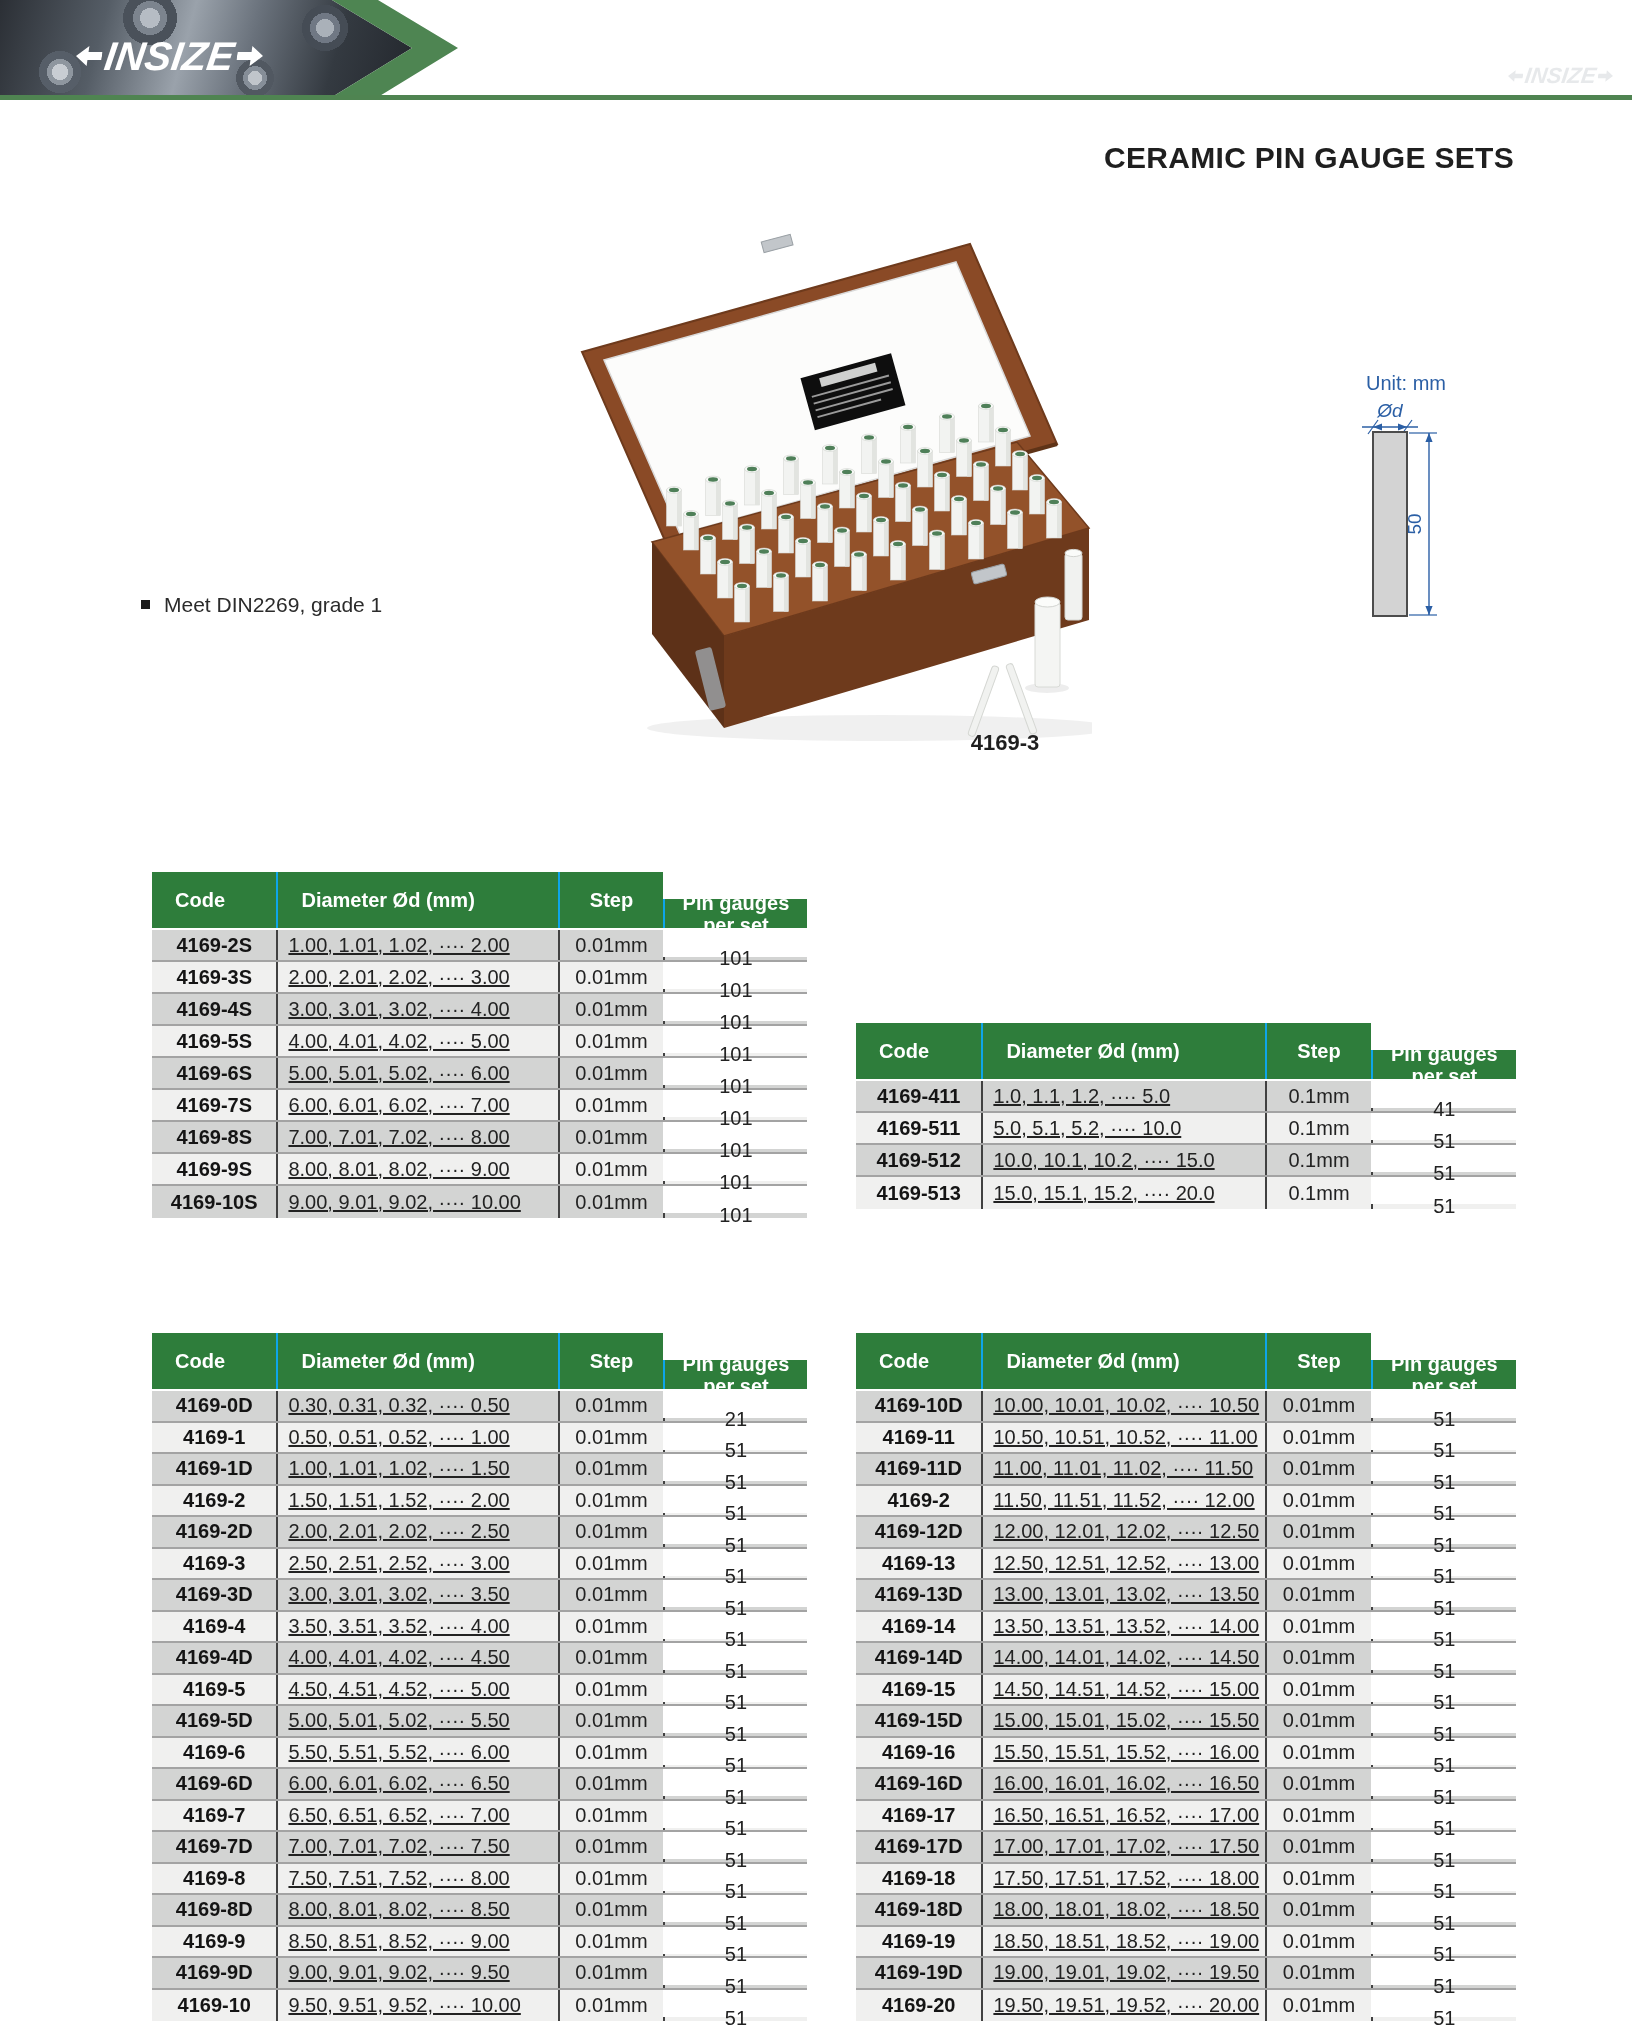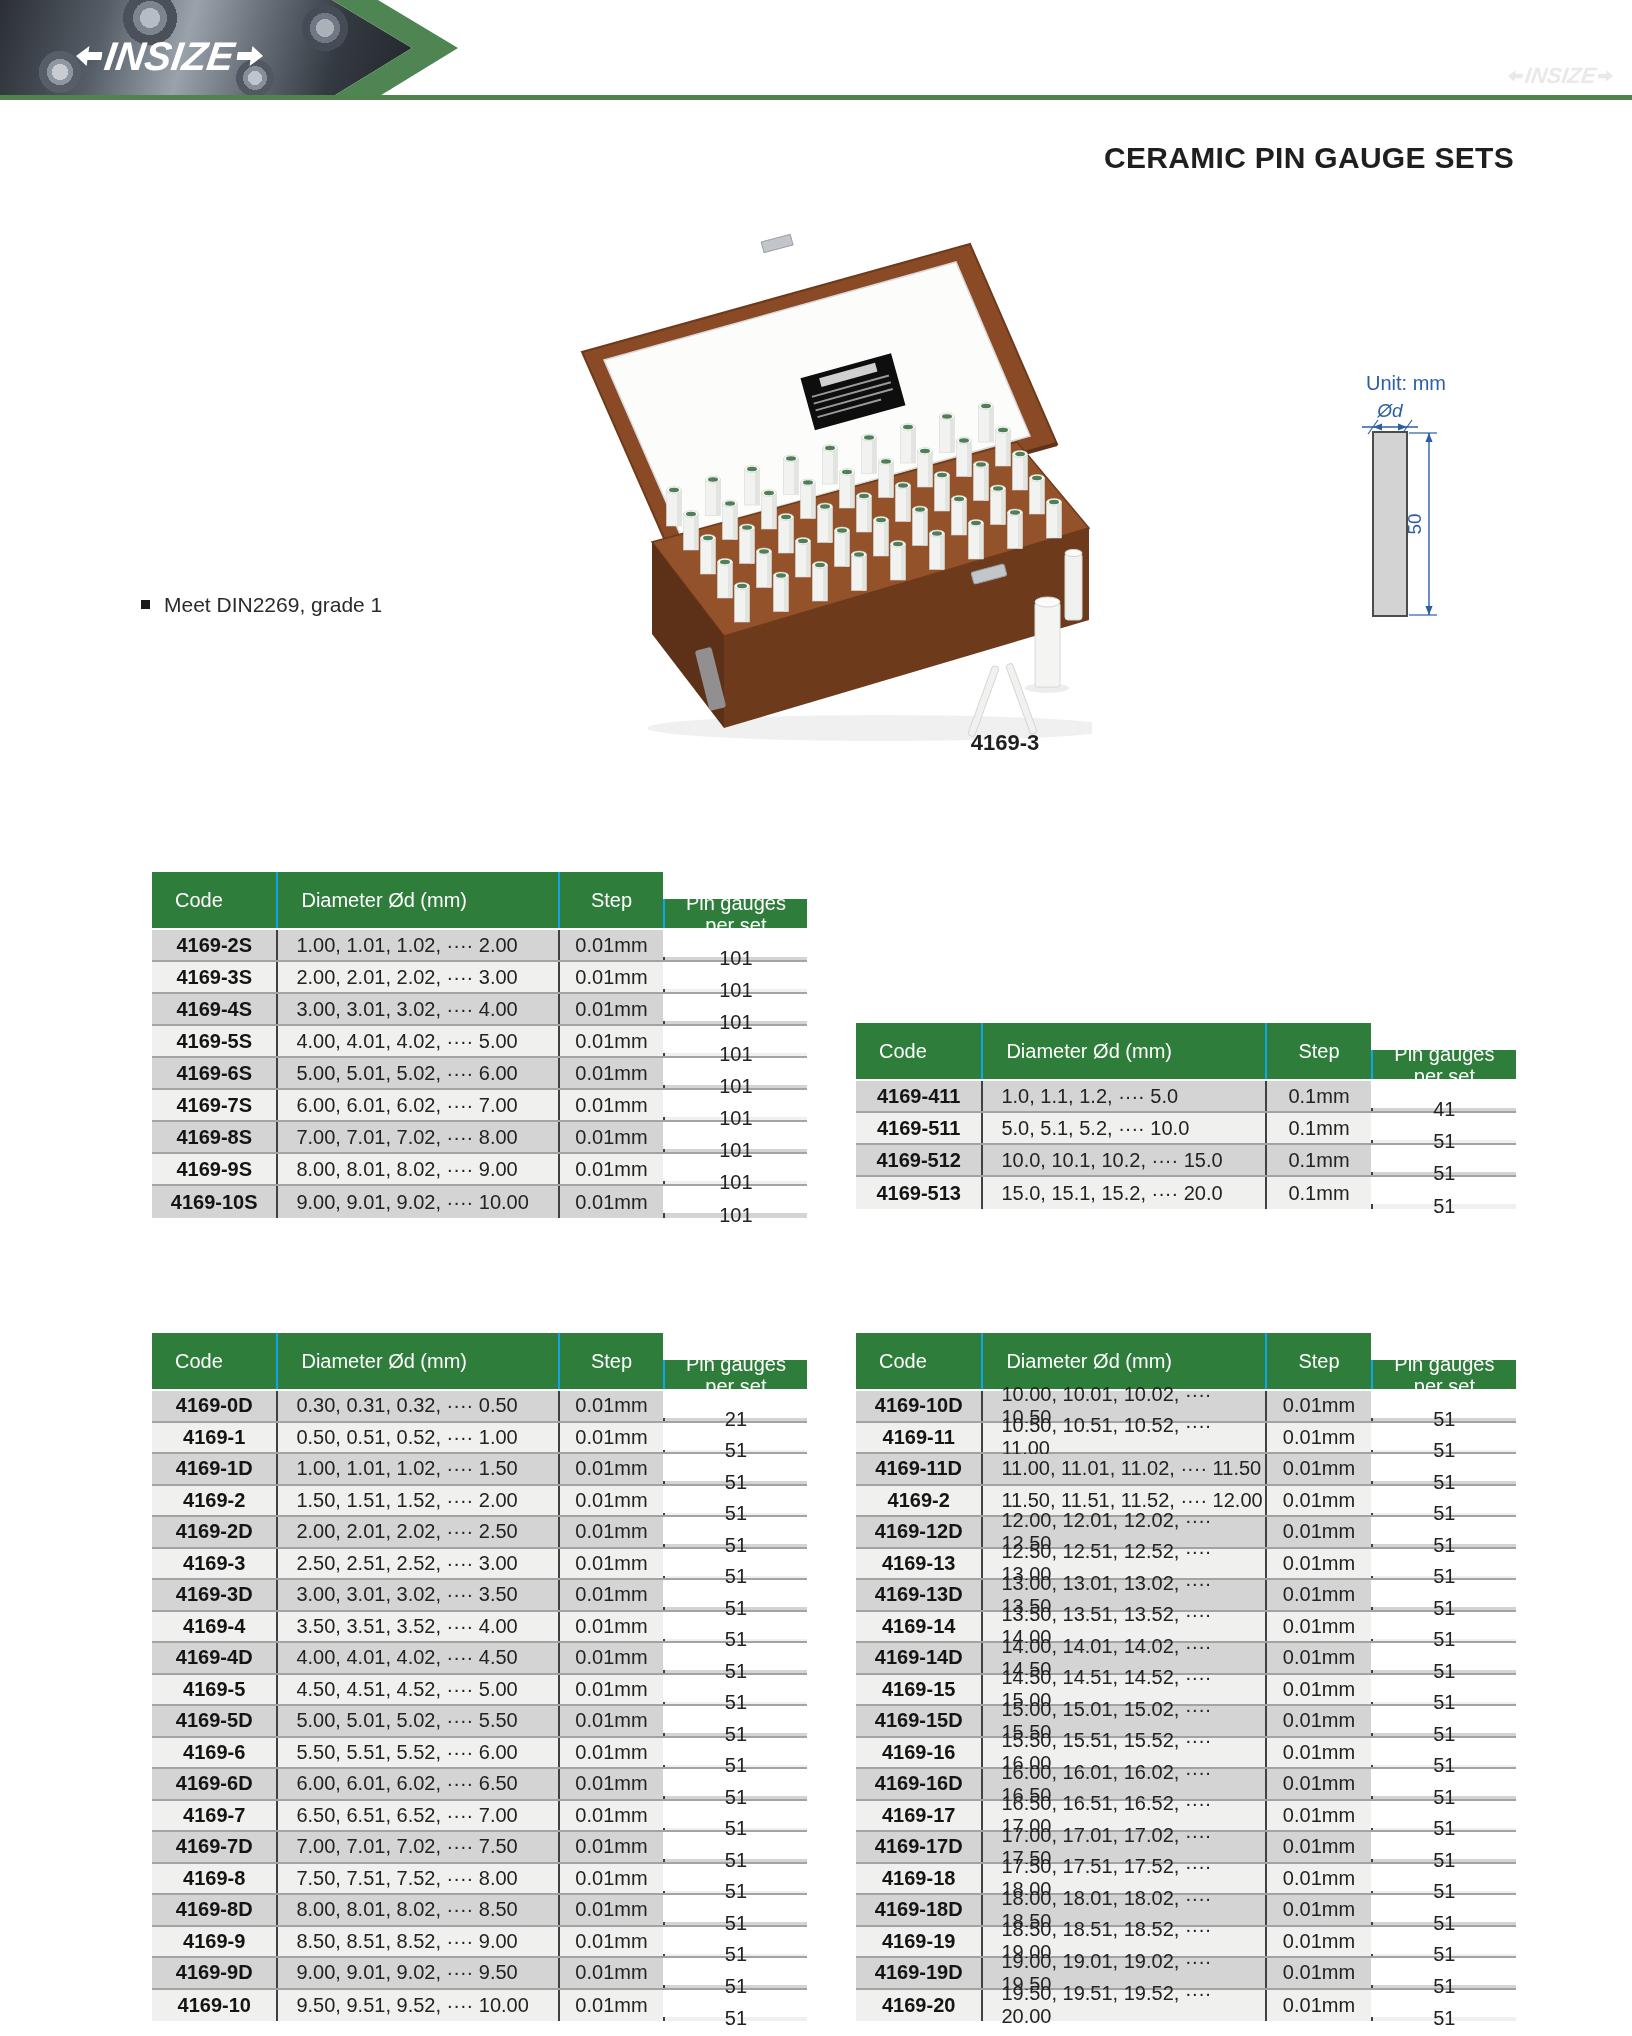--- a/index.html
+++ b/index.html
@@ -39,34 +39,34 @@
   
   .unit-label{position:absolute;left:1366px;top:372px;font-size:20px;color:#2b5fa5;}
   .diagram{position:absolute;left:1350px;top:396px;}
 
   
   .product{position:absolute;left:552px;top:212px;}
 
   
   .table{position:absolute;font-size:20px;}
   .thead{display:flex;height:58px;border-bottom:2px solid #fff;box-sizing:border-box;}
-  .th{background:#2e7d3b;color:#fff;font-weight:normal;display:flex;align-items:center;
+  .th{background:#2e7d3b;color:#fff;font-weight:bold;display:flex;align-items:center;
       box-sizing:border-box;line-height:22px;}
   .c0{width:19%;} .c1{width:43%;} .c2{width:16%;} .c3{width:22%;margin-top:27px;}
   .th.c0,.th.c1{justify-content:flex-start;padding-left:23px;}
   .th.c2,.th.c3{justify-content:center;text-align:center;padding:0 16px;}
   .th.c1,.th.c2,.th.c3{border-left:2px solid #0ea5e9;}
   .tr{display:flex;box-sizing:border-box;border-bottom:2px solid #a3a3a3;}
   .tr:last-child{border-bottom:none;}
   .t-rows32 .tr{height:32px;} .t-rows31 .tr{height:31.5px;}
   .tr.odd  .td{background:#d3d4d3;}
   .tr.even .td{background:#f0f0ef;}
   .td{display:flex;align-items:center;box-sizing:border-box;color:#222;}
   .td.c0{justify-content:center;font-weight:bold;color:#141414;}
-  .td.c1{padding-left:18px;}
+  .td.c1{padding-left:10px;text-decoration:underline;}
   .td.c2,.td.c3{justify-content:center;}
   .td.c1,.td.c2,.td.c3{border-left:2px solid #414141;}
   #table-s   {left:152px;top:872px; width:655px;}
   #table-411 {left:856px;top:1023px;width:660px;}
   #table-d1  {left:152px;top:1333px;width:655px;}
   #table-d2  {left:856px;top:1333px;width:660px;}
 </style>
 </head>
 <body>
 

